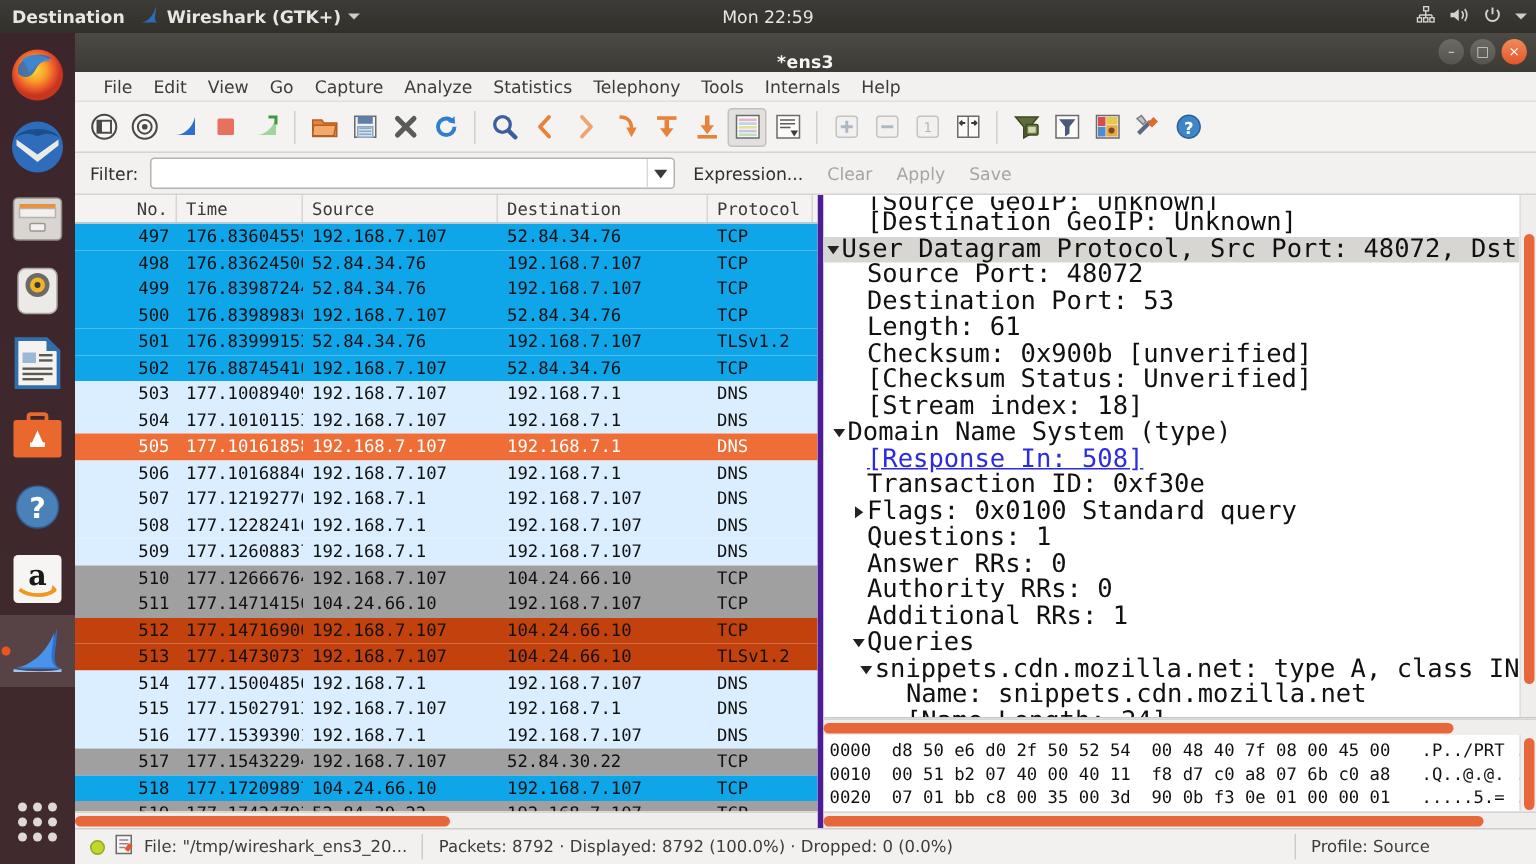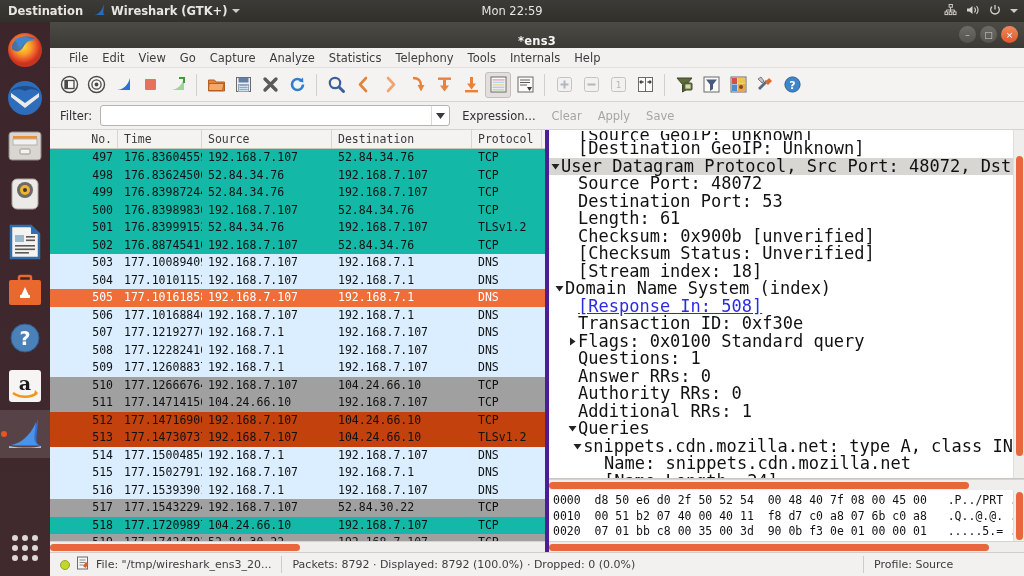--- a/index.html
+++ b/index.html
@@ -124,21 +124,21 @@
   .prow { display:flex; height:17.5px; font-size:11.5px; font-family:"DejaVu Sans Mono", monospace;
           color:#111; line-height:17.5px; white-space:nowrap; }
   .prow .c { overflow:hidden; padding-left:6px; }
   .c-no   { width: 68px; text-align:right; padding-right:5px; padding-left:0; }
   .c-time { width: 84px; }
   .c-src  { width: 130px; }
   .c-dst  { width: 140px; }
   .c-proto{ width: 70px; }
   
   .bg-udp  { background:#daeeff; }
-  .bg-tcp  { background:#14b8a6; }
+  .bg-tcp  { background:#0ea5e9; }
   .bg-tcpb { background:#c2410c; }
   .bg-gray { background:#a0a0a0; }
   .bg-sel  { background:#ef6d36; color:#fff; }
 
   
   #pl-hscroll { height: 11px; flex:none; background:#f0eeec; border-top:1px solid #d6d3d0; position:relative;}
   #pl-hscroll .thumb { position:absolute; left:0; top:2px; height:7px; width:250px; background:#e8673a; border-radius:4px;}
 
   
   #rightside { flex:1 1 auto; display:flex;flex-direction:column; min-width:0; }
@@ -781,21 +781,21 @@
                 <span class="tw"></span>
                 <span>[Stream index: 18]</span>
               </div>
               <div class="drow">
                 <span style="display: inline-block; width: 4px;"></span>
                 <span class="tw">
                   <svg width="9" height="9" viewBox="0 0 9 9">
                     <path d="M0.5 2 L8.5 2 L4.5 7.5 Z" fill="#222"></path>
                   </svg>
                 </span>
-                <span>Domain Name System (index)</span>
+                <span>Domain Name System (type)</span>
               </div>
               <div class="drow">
                 <span style="display: inline-block; width: 17px;"></span>
                 <span class="tw"></span>
                 <span class="link">[Response In: 508]</span>
               </div>
               <div class="drow">
                 <span style="display: inline-block; width: 17px;"></span>
                 <span class="tw"></span>
                 <span>Transaction ID: 0xf30e</span>

